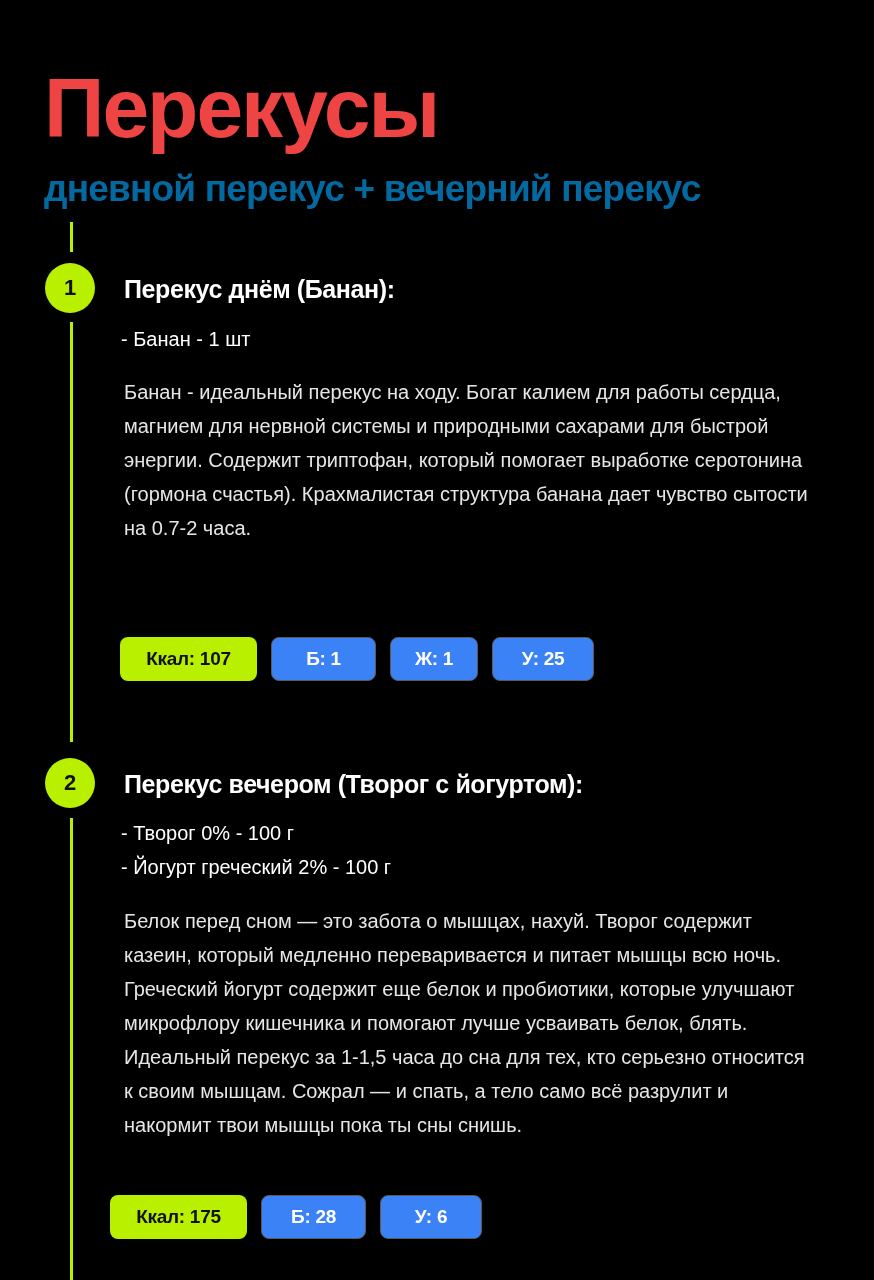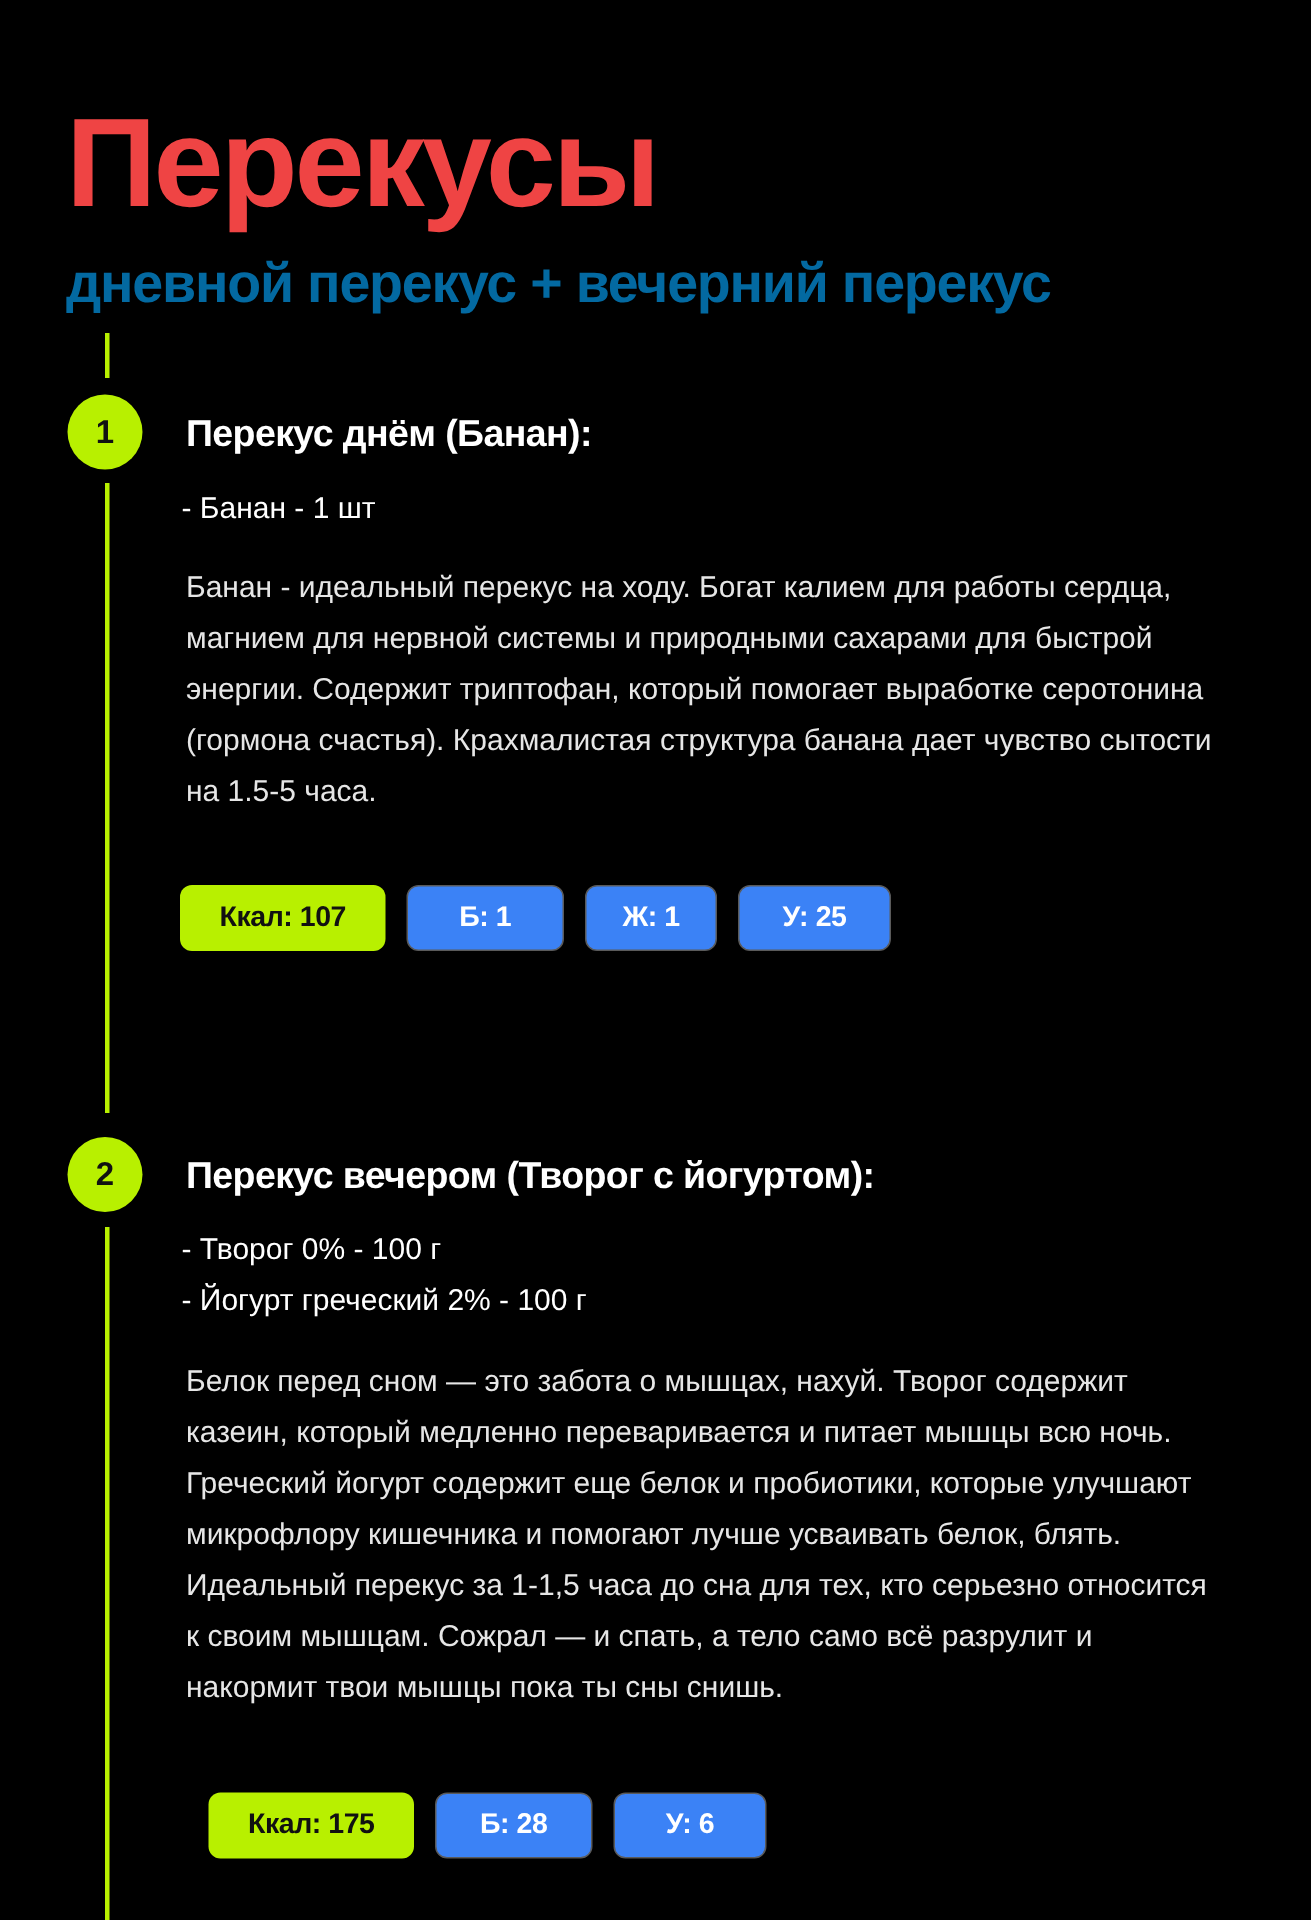--- a/index.html
+++ b/index.html
@@ -119,35 +119,35 @@
 <div class="line" style="top:222px;height:30px;"></div>
 <div class="line" style="top:322px;height:420px;"></div>
 <div class="line" style="top:818px;height:462px;"></div>
 
 <div>
   <div class="step-circle" style="top:263px;">1</div>
   <div class="step-title" style="top:277px;">Перекус днём (Банан):</div>
   <div class="ingredients" style="top:322px;">
     <div>- Банан - 1 шт</div>
   </div>
-  <div class="desc" style="top:375px;">Банан - идеальный перекус на ходу. Богат калием для работы сердца, магнием для нервной системы и природными сахарами для быстрой энергии. Содержит триптофан, который помогает выработке серотонина (гормона счастья). Крахмалистая структура банана дает чувство сытости на 1.5-5 часа.</div>
-  <div class="pills" style="top:590px;">
+  <div class="desc" style="top:375px;">Банан - идеальный перекус на ходу. Богат калием для работы сердца, магнием для нервной системы и природными сахарами для быстрой энергии. Содержит триптофан, который помогает выработке серотонина (гормона счастья). Крахмалистая структура банана дает чувство сытости на 0.7-2 часа.</div>
+  <div class="pills" style="top:637px;">
     <div class="pill accent" style="width:137px;">Ккал: 107</div>
     <div class="pill outline" style="width:105px;">Б: 1</div>
     <div class="pill outline" style="width:88px;">Ж: 1</div>
     <div class="pill outline" style="width:102px;">У: 25</div>
   </div>
 </div>
 
 <div>
   <div class="step-circle" style="top:758px;">2</div>
   <div class="step-title" style="top:772px;">Перекус вечером (Творог с йогуртом):</div>
   <div class="ingredients" style="top:816px;">
     <div>- Творог 0% - 100 г</div>
     <div>- Йогурт греческий 2% - 100 г</div>
   </div>
   <div class="desc" style="top:904px;">Белок перед сном — это забота о мышцах, нахуй. Творог содержит казеин, который медленно переваривается и питает мышцы всю ночь. Греческий йогурт содержит еще белок и пробиотики, которые улучшают микрофлору кишечника и помогают лучше усваивать белок, блять. Идеальный перекус за 1-1,5 часа до сна для тех, кто серьезно относится к своим мышцам. Сожрал — и спать, а тело само всё разрулит и накормит твои мышцы пока ты сны снишь.</div>
-  <div class="pills" style="top:1195px;left:139px;align-items:center;">
+  <div class="pills" style="top:1195px;left:110px;align-items:center;">
     <div class="pill accent" style="width:137px;">Ккал: 175</div>
     <div class="pill outline" style="width:105px;">Б: 28</div>
     <div class="pill outline" style="width:102px;">У: 6</div>
   </div>
 </div>
 
 </body></html>

